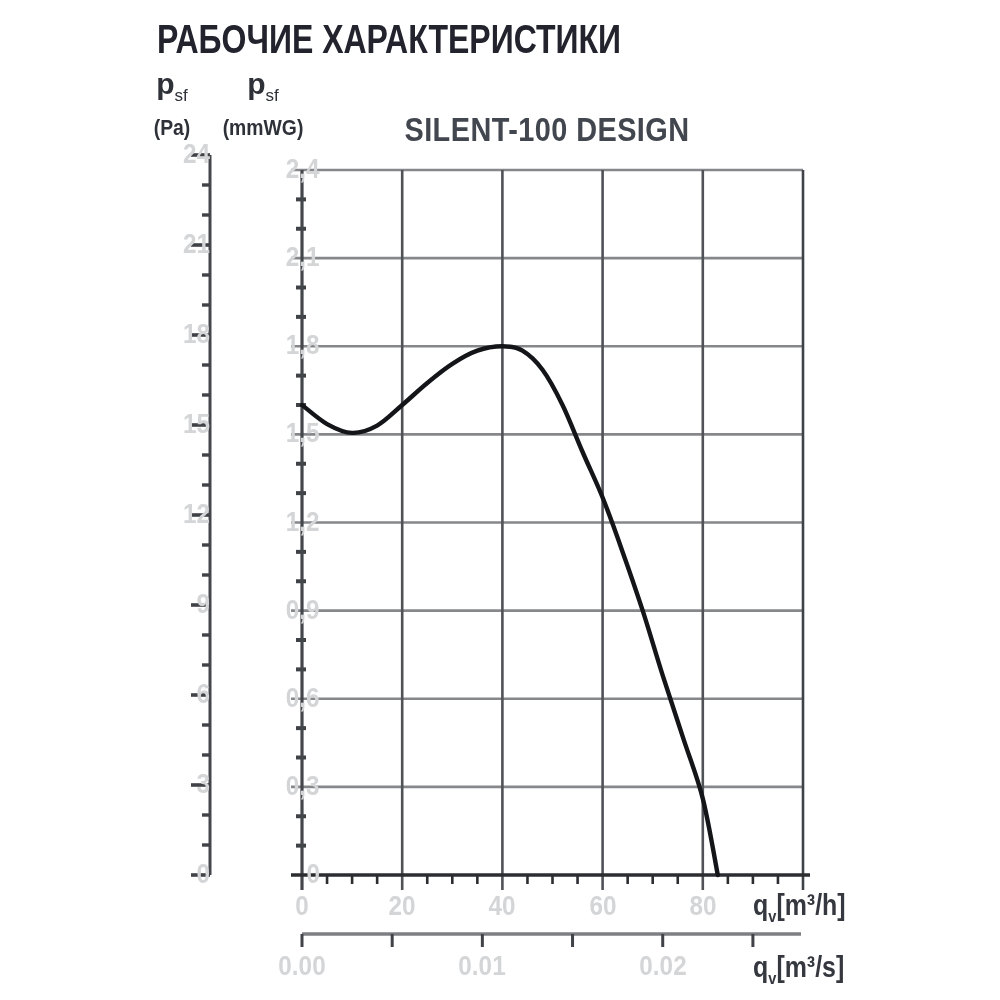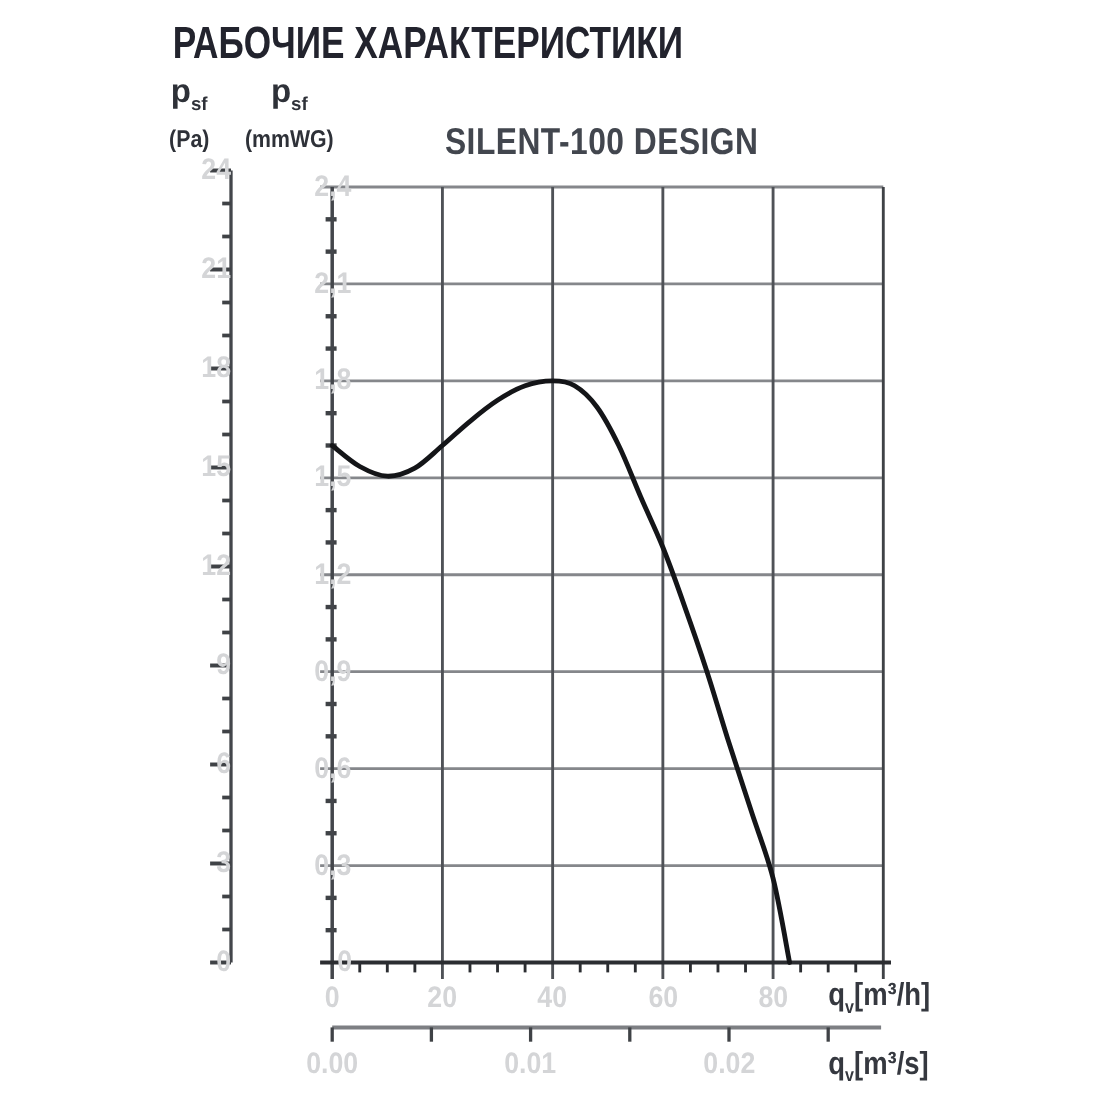--- a/index.html
+++ b/index.html
@@ -8,21 +8,21 @@
     font-family:"Liberation Sans","DejaVu Sans",sans-serif;
     padding-left:24px;
   }
   .page-title{
     position:absolute;left:157px;top:16px;margin:0;
     font-size:41px;font-weight:bold;color:#22232d;letter-spacing:0px;white-space:nowrap;
     transform:scaleX(0.78);transform-origin:left center;
   }
   .psf-block{position:absolute;top:68px;text-align:center;color:#2e3138;}
   .psf-block .sym{display:block;font-size:30px;font-weight:bold;line-height:32px;}
-  .psf-block .sym sub{font-size:17px;font-weight:bold;text-align:right;}
+  .psf-block .sym sub{font-size:17px;font-weight:normal;text-align:right;}
   .psf-block .unit{display:block;font-size:22px;font-weight:bold;line-height:24px;margin-top:4px;
     transform:scaleX(0.88);transform-origin:center;}
   .psf-pa{left:144px;width:56px;}
   .psf-mmwg{left:210px;width:106px;}
   .chart-title{
     position:absolute;left:547px;top:110px;white-space:nowrap;
     font-size:34px;font-weight:bold;color:#42464e;letter-spacing:0.5px;
     transform:translateX(-50%) scaleX(0.85);
   }
   .plot-svg{position:absolute;left:0;top:0;}

